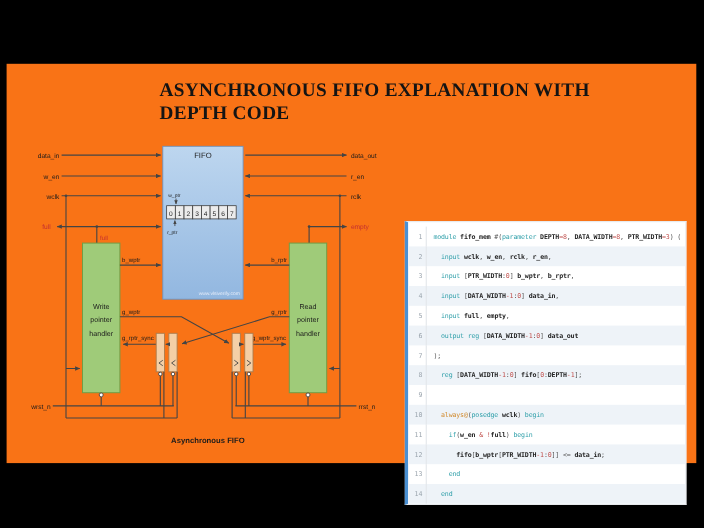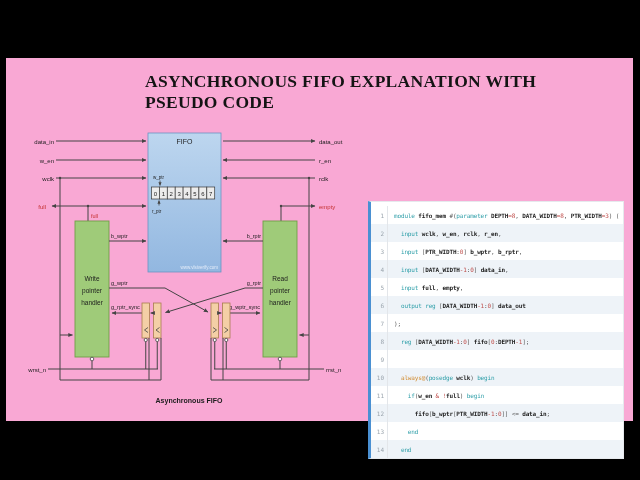--- a/index.html
+++ b/index.html
@@ -1,18 +1,18 @@
 <!DOCTYPE html>
 <html style="--keyword: #2f9fa9; --always: #d18a2d; --number: #c0504d; --operator: #c0504d; --ident: #1f1f1f; --punct: #555555; --line_number: #9aa4ad; --stripe: #eef3f8; --border: #4a90d2; --fifo_top: #bdd6ef; --fifo_bottom: #92b7e0; --handler: #9fcb79; --handler_border: #6f9f48; --ff: #f4cfa6; --ff_border: #a97c4f; --wire: #444444; --signal_red: #c43030;"><head>
 <meta charset="utf-8">
 <style>
   html,body{margin:0;padding:0;}
   body{width:640px;height:480px;background:#000;position:relative;overflow:hidden;
        font-family:"Liberation Sans",sans-serif;}
-  .slide{position:absolute;left:6px;top:58px;width:627px;height:363px;background:#f9a8d4;}
+  .slide{position:absolute;left:6px;top:58px;width:627px;height:363px;background:#f97316;}
   .title{position:absolute;left:139px;top:13px;width:420px;
          font-family:"Liberation Serif",serif;font-weight:bold;font-size:17.5px;
          line-height:21px;color:#141414;letter-spacing:.3px;}
   
   .diagram{position:absolute;left:-2px;top:67px;}
   svg text{font-family:"Liberation Sans",sans-serif;fill:#1c1c1c;}
   .wire{stroke:var(--wire);stroke-width:1;fill:none;}
   .thin{stroke-width:.8;}
   .sig-label{font-size:6px;}
   .red{fill:var(--signal_red);}
@@ -48,21 +48,21 @@
   .tk-o{color:var(--operator);}
   .tk-p{color:var(--punct);}
   .tk-i{color:var(--ident);font-weight:bold;}
   .tk-t{color:#333;}
 </style>
 </head>
 <body>
 
 <div class="slide">
   <div class="title"><span>ASYNCHRONOUS FIFO EXPLANATION WITH</span><br>
-    <span>PSEUDO CODE</span></div>
+    <span>DEPTH CODE</span></div>
 
   <div class="diagram">
   <svg width="360" height="300" viewBox="2 125 360 300">
     <defs>
       <linearGradient id="fifograd" x1="0" y1="0" x2="0" y2="1">
         <stop offset="0" class="st-top"></stop>
             <stop offset="1" class="st-bot"></stop>
       </linearGradient>
       <marker id="arr" markerWidth="5" markerHeight="4" refX="4.2" refY="2" orient="auto">
         <path d="M0,0 L4.5,2 L0,4 Z" fill="#444"></path>

